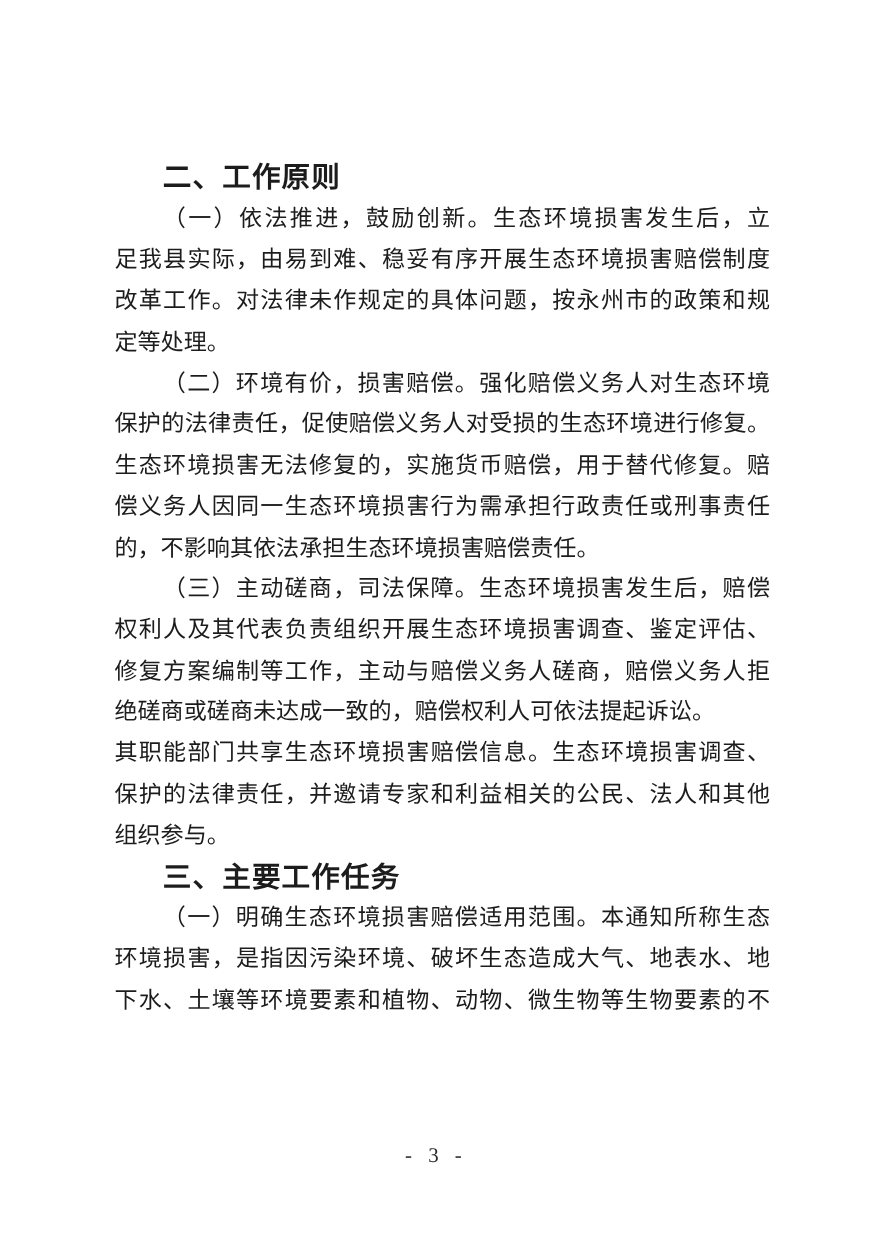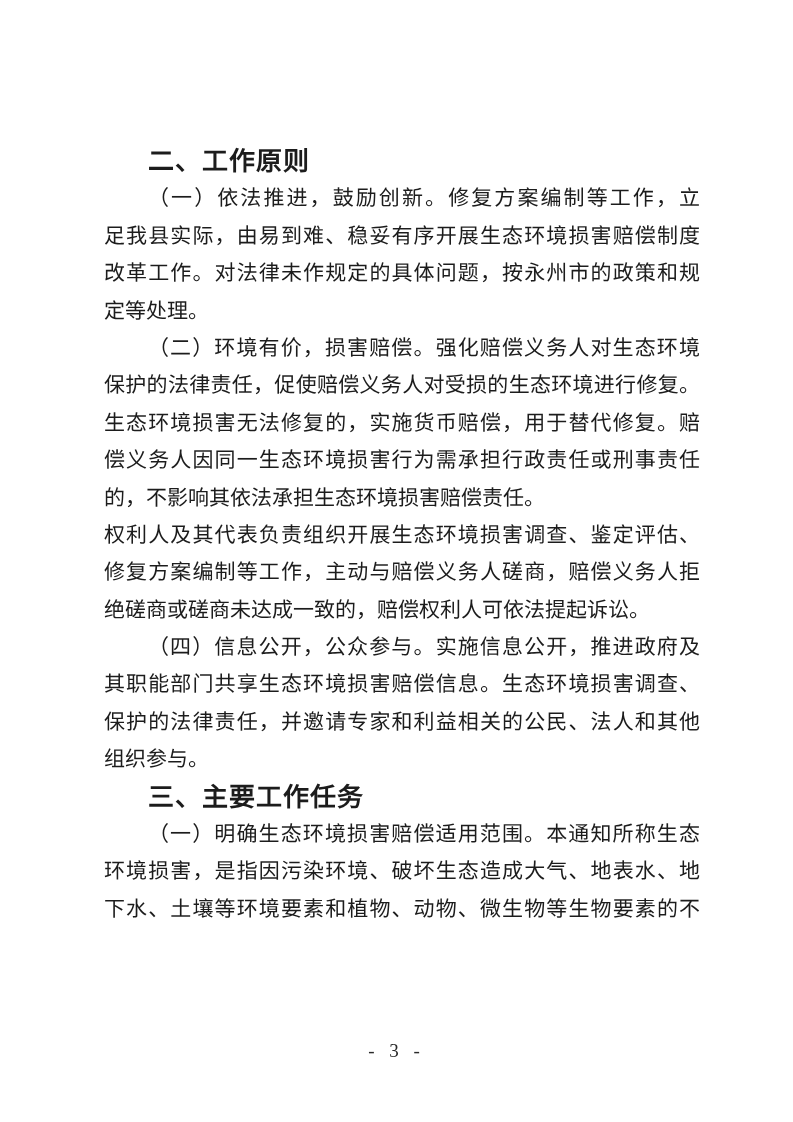--- a/index.html
+++ b/index.html
@@ -56,33 +56,33 @@
     letter-spacing: 5px;
     color: #2a2a2a;
   }
 </style>
 </head>
 <body>
 
 <div class="page">
   <main class="doc-body">
       <div class="line heading indent"><span>二、工作原则</span></div>
-      <div class="line indent fill"><span class="lead">（一）依法推进，鼓励创新。</span><span>修复方案编制等工作，立</span></div>
+      <div class="line indent fill"><span class="lead">（一）依法推进，鼓励创新。</span><span>生态环境损害发生后，立</span></div>
       <div class="line fill"><span>足我县实际，由易到难、稳妥有序开展生态环境损害赔偿制度</span></div>
       <div class="line fill"><span>改革工作。对法律未作规定的具体问题，按永州市的政策和规</span></div>
       <div class="line"><span>定等处理。</span></div>
       <div class="line indent fill"><span class="lead">（二）环境有价，损害赔偿。</span><span>强化赔偿义务人对生态环境</span></div>
       <div class="line fill"><span>保护的法律责任，促使赔偿义务人对受损的生态环境进行修复。</span></div>
       <div class="line fill"><span>生态环境损害无法修复的，实施货币赔偿，用于替代修复。赔</span></div>
       <div class="line fill"><span>偿义务人因同一生态环境损害行为需承担行政责任或刑事责任</span></div>
       <div class="line"><span>的，不影响其依法承担生态环境损害赔偿责任。</span></div>
+      <div class="line indent fill"><span class="lead">（三）主动磋商，司法保障。</span><span>生态环境损害发生后，赔偿</span></div>
       <div class="line fill"><span>权利人及其代表负责组织开展生态环境损害调查、鉴定评估、</span></div>
       <div class="line fill"><span>修复方案编制等工作，主动与赔偿义务人磋商，赔偿义务人拒</span></div>
       <div class="line"><span>绝磋商或磋商未达成一致的，赔偿权利人可依法提起诉讼。</span></div>
-      <div class="line indent fill"><span class="lead">（四）信息公开，公众参与。</span><span>实施信息公开，推进政府及</span></div>
       <div class="line fill"><span>其职能部门共享生态环境损害赔偿信息。生态环境损害调查、</span></div>
       <div class="line fill"><span>保护的法律责任，并邀请专家和利益相关的公民、法人和其他</span></div>
       <div class="line"><span>组织参与。</span></div>
       <div class="line heading indent"><span>三、主要工作任务</span></div>
       <div class="line indent fill"><span class="lead">（一）明确生态环境损害赔偿适用范围。</span><span>本通知所称生态</span></div>
       <div class="line fill"><span>环境损害，是指因污染环境、破坏生态造成大气、地表水、地</span></div>
       <div class="line fill"><span>下水、土壤等环境要素和植物、动物、微生物等生物要素的不</span></div>
     </main>
   <div class="page-number">- 3 -</div>
 </div>

